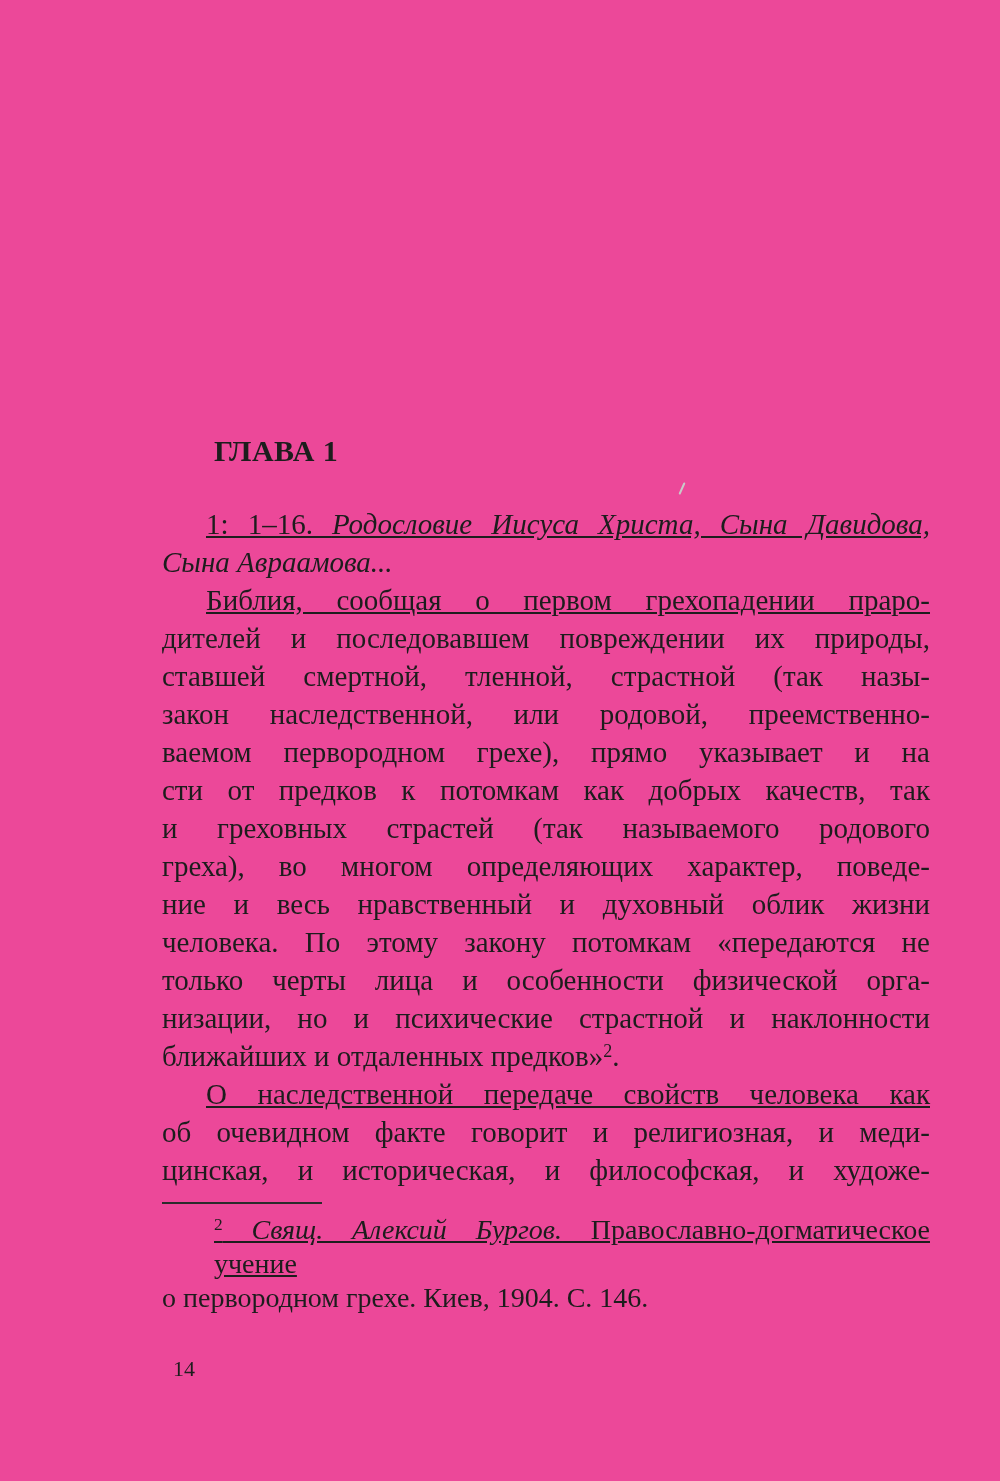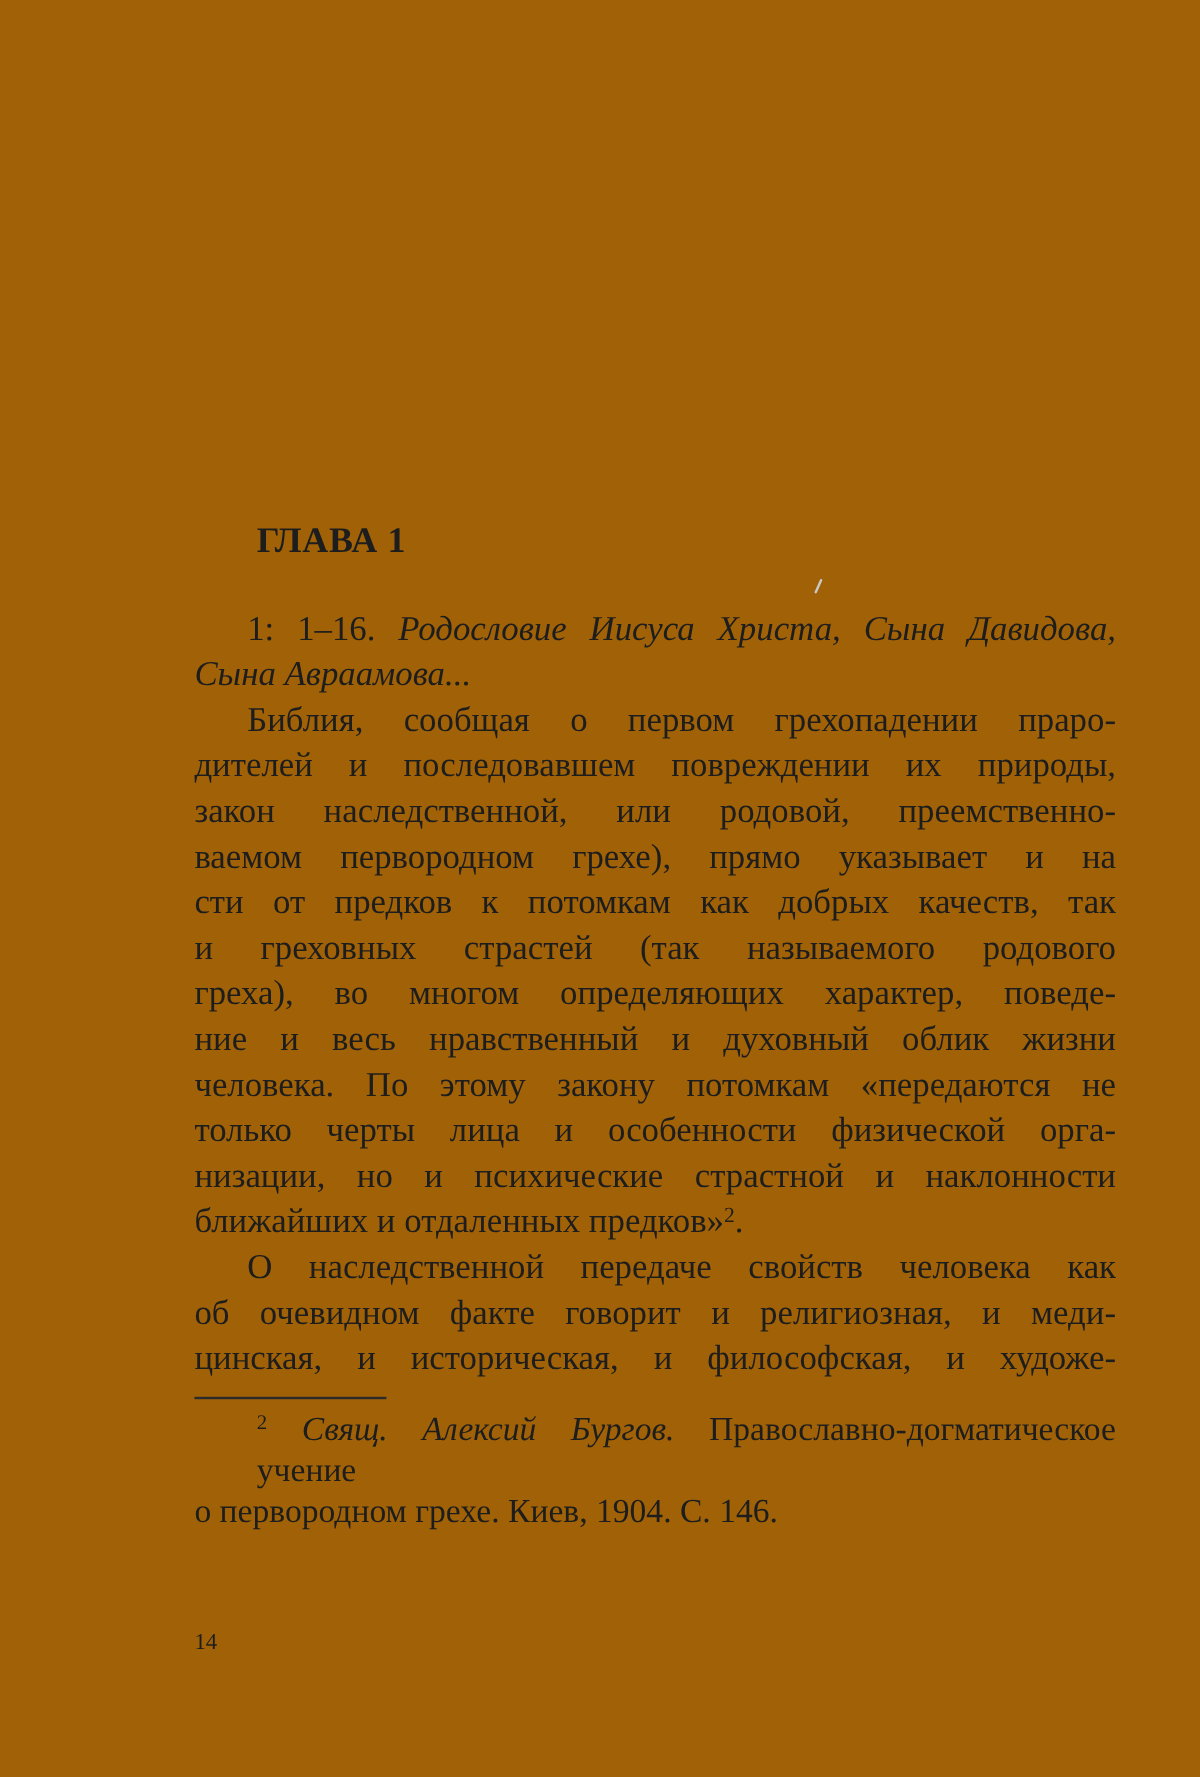--- a/index.html
+++ b/index.html
@@ -4,21 +4,21 @@
 <style>
   html, body {
     margin: 0;
     padding: 0;
     background: #ffffff;
   }
   .page {
     position: relative;
     width: 1000px;
     height: 1481px;
-    background: #a16207;
+    background: #ec4899;
     font-family: "Liberation Serif", serif;
     color: #1d1d1d;
     overflow: hidden;
   }
   .content {
     position: absolute;
     left: 162px;
     top: 432px;
     width: 768px;
   }
@@ -36,20 +36,21 @@
     text-align: justify;
     text-align-last: justify;
     white-space: normal;
   }
   .line.no-justify {
     text-align: center;
     text-align-last: left;
   }
   .line.indent {
     padding-left: 44px;
+    text-decoration: underline;
   }
   .italic {
     font-style: italic;
   }
   sup.fn-mark {
     font-size: 0.62em;
     line-height: 0;
     vertical-align: baseline;
     position: relative;
     top: -0.5em;
@@ -68,23 +69,23 @@
   }
   .footnote .line.no-justify {
     text-align: center;
     text-align-last: left;
   }
   .footnote .line.indent {
     padding-left: 52px;
   }
   .page-number {
     position: absolute;
-    left: 162px;
+    left: 173px;
     top: 1350px;
-    font-size: 19px;
+    font-size: 22px;
     line-height: 38px;
   }
   .scan-artifact {
     position: absolute;
     left: 681px;
     top: 482px;
     width: 2px;
     height: 13px;
     background: #c9c9c9;
     transform: rotate(24deg);
@@ -99,20 +100,21 @@
   <span class="scan-artifact"></span>
 
   <div class="content">
     <h1 class="chapter-heading">ГЛАВА 1</h1>
 
     <div class="body-text">
         <div class="line indent"><span class="">1: 1–16. </span><span class="italic">Родословие Иисуса Христа, Сына Давидова,</span></div>
         <div class="line no-justify"><span class="italic">Сына Авраамова...</span></div>
         <div class="line indent"><span class="">Библия, сообщая о первом грехопадении праро-</span></div>
         <div class="line"><span class="">дителей и последовавшем повреждении их природы,</span></div>
+        <div class="line"><span class="">ставшей смертной, тленной, страстной (так назы-</span></div>
         <div class="line"><span class="">закон наследственной, или родовой, преемственно-</span></div>
         <div class="line"><span class="">ваемом первородном грехе), прямо указывает и на</span></div>
         <div class="line"><span class="">сти от предков к потомкам как добрых качеств, так</span></div>
         <div class="line"><span class="">и греховных страстей (так называемого родового</span></div>
         <div class="line"><span class="">греха), во многом определяющих характер, поведе-</span></div>
         <div class="line"><span class="">ние и весь нравственный и духовный облик жизни</span></div>
         <div class="line"><span class="">человека. По этому закону потомкам «передаются не</span></div>
         <div class="line"><span class="">только черты лица и особенности физической орга-</span></div>
         <div class="line"><span class="">низации, но и психические страстной и наклонности</span></div>
         <div class="line no-justify"><span class="">ближайших и отдаленных предков»</span><sup class="fn-mark">2</sup><span class="">.</span></div>

